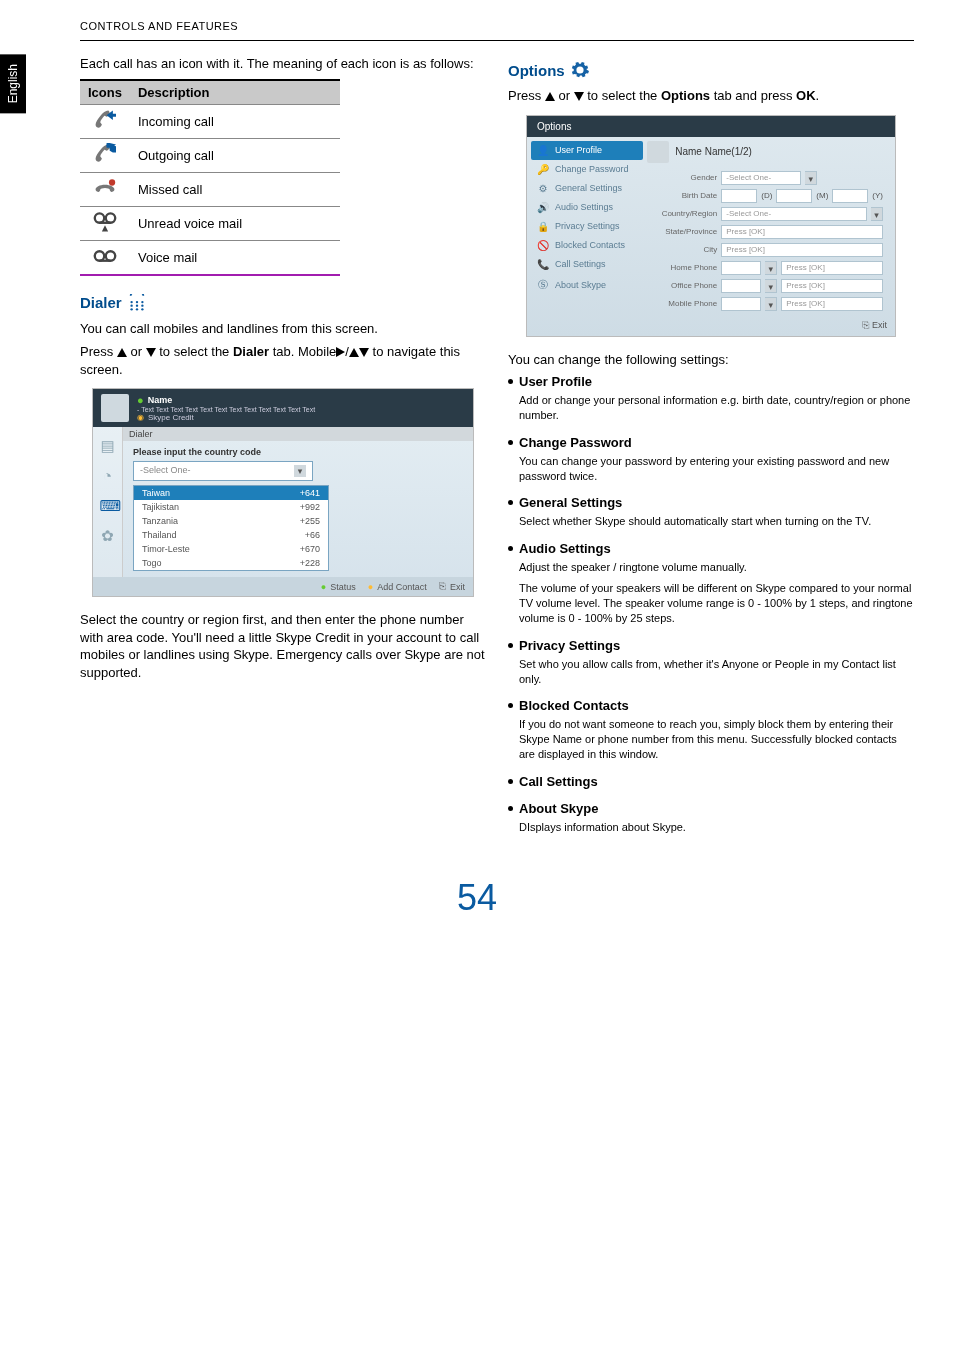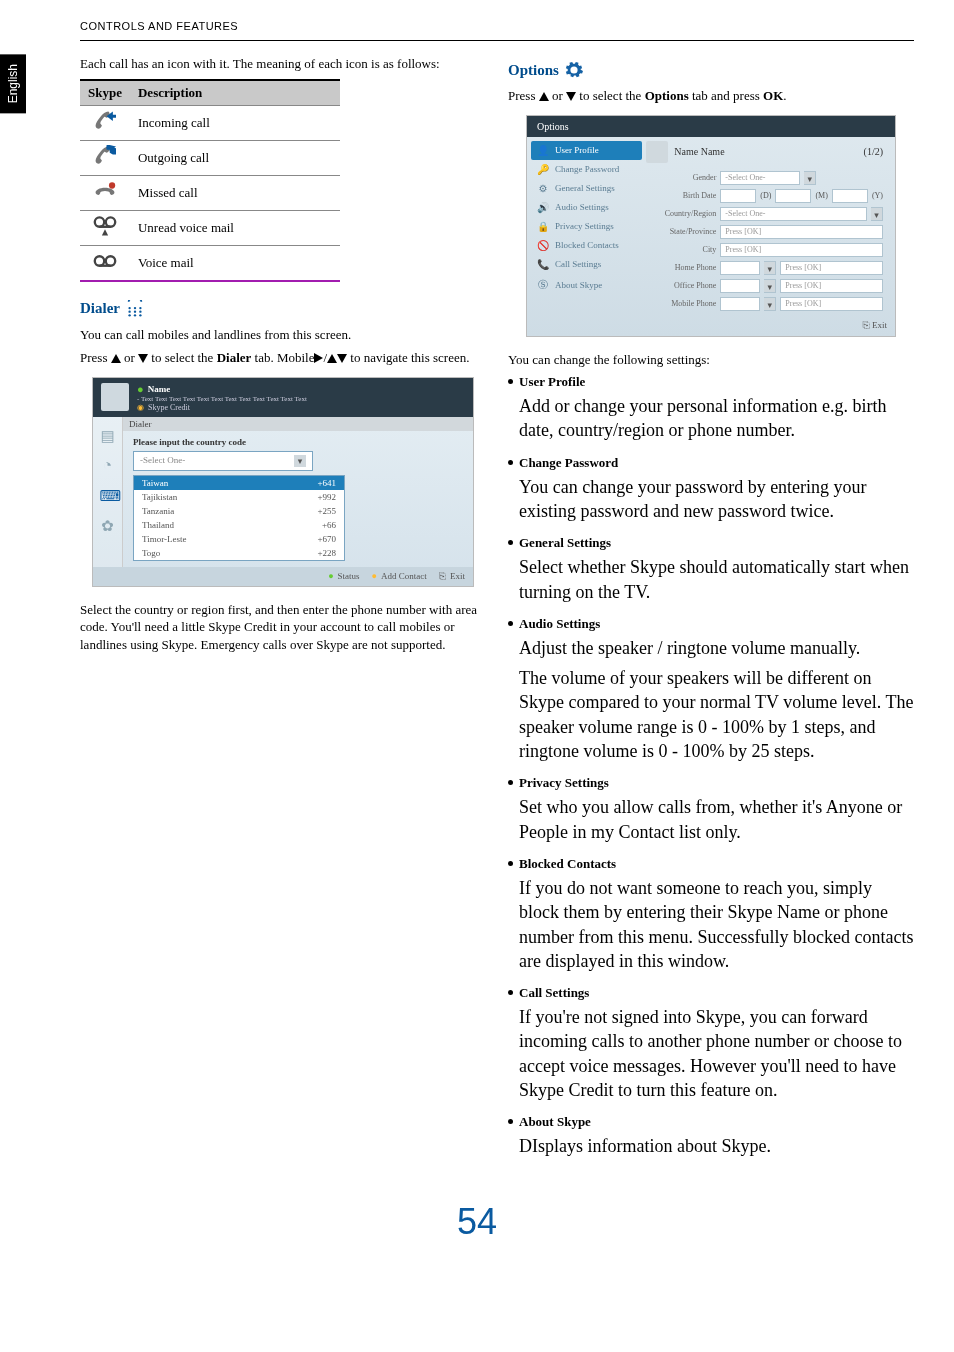--- a/index.html
+++ b/index.html
@@ -34,21 +34,20 @@
       color: #fff;
       writing-mode: vertical-rl;
       transform: rotate(180deg);
       padding: 10px 6px;
       font-size: 12px;
     }
     .columns {
       display: flex;
       gap: 22px;
       padding: 14px 40px 0 80px;
-      font-family: Liberation Serif, serif;
     }
     .col {
       flex: 1;
       min-width: 0;
     }
     .body-text {
       font-size: 13px;
       line-height: 1.35;
       margin-bottom: 6px;
     }
@@ -160,21 +159,21 @@
       justify-content: space-between;
     }
     .dd-arrow {
       width: 12px; height: 12px;
       background: #d0d8dd;
       text-align: center;
       color: #555;
       line-height: 12px;
     }
     .country-list {
-      width: 212px;
+      width: 196px;
       border: 1px solid #7aa5c2;
       background: #fff;
     }
     .country-row {
       display: flex;
       justify-content: space-between;
       padding: 2px 8px;
       font-size: 9px;
     }
     .country-row.sel {
@@ -236,21 +235,20 @@
       font-size: 10px;
       width: 12px;
       text-align: center;
     }
     .opt-main {
       flex: 1;
       padding: 0 4px;
     }
     .opt-name-row {
       display: flex;
-      justify-content: space-between;
       align-items: center;
       margin-bottom: 8px;
       color: #333;
       font-size: 10px;
     }
     .opt-name-left { display:flex; align-items:center; gap:6px; }
     .opt-avatar {
       width: 22px; height: 22px;
       background: #d0d9de;
       border-radius: 2px;
@@ -311,21 +309,21 @@
       border-radius: 50%;
       margin-top: 5px;
       flex-shrink: 0;
     }
     .bullet-title {
       font-weight: bold;
       font-size: 13px;
     }
     .bullet-body {
       margin-left: 11px;
-      font-size: 18px;
+      font-size: 11px;
       line-height: 1.35;
     }
     .page-number {
       text-align: center;
       font-size: 36px;
       color: #0a5aa0;
       margin-top: 30px;
     }
     .mini-svg { width: 26px; height: 22px; }
     .dial-icon { width: 18px; height: 18px; }
@@ -343,21 +341,21 @@
 <div class="lang-tab">English</div>
 
 <div class="columns">
 
   <div class="col">
     <p class="body-text">Each call has an icon with it. The meaning of each icon is as follows:</p>
 
     <table class="icons-table">
       <tbody>
           <tr>
-        <th>Skype</th>
+        <th>Icons</th>
         <th>Description</th>
       </tr>
       <tr>
         <td class="icon-cell">
           <svg class="mini-svg" viewBox="0 0 32 28">
                 <path class="phone-gray" d="M20 2c-3 0-7 3-10 7s-6 8-6 11c0 2 2 4 4 4 1 0 3-2 4-4 0-1-2-2-2-3 0-2 3-6 5-8 1-1 2 1 3 1 2-1 4-3 4-4 0-2-1-4-2-4z"></path>
                 <path class="phone-blue-arrow" d="M18 8l8-6v4h4v4h-4v4z"></path>
               </svg>
         </td>
         <td>Incoming call</td>
@@ -672,21 +670,20 @@
             <div class="bullet-dot"></div>
             <div class="bullet-title">Blocked Contacts</div>
           </div>
           <div class="bullet-body">If you do not want someone to reach you, simply block them by entering their Skype Name or phone number from this menu. Successfully blocked contacts are displayed in this window.</div>
         </li>
       <li>
           <div class="bullet-head">
             <div class="bullet-dot"></div>
             <div class="bullet-title">Call Settings</div>
           </div>
-          <div class="bullet-body">If you're not signed into Skype, you can forward incoming calls to another phone number or choose to accept voice messages. However you'll need to have Skype Credit to turn this feature on.</div>
         </li>
       <li>
           <div class="bullet-head">
             <div class="bullet-dot"></div>
             <div class="bullet-title">About Skype</div>
           </div>
           <div class="bullet-body">DIsplays information about Skype.</div>
         </li>
     </ul>
   </div>

